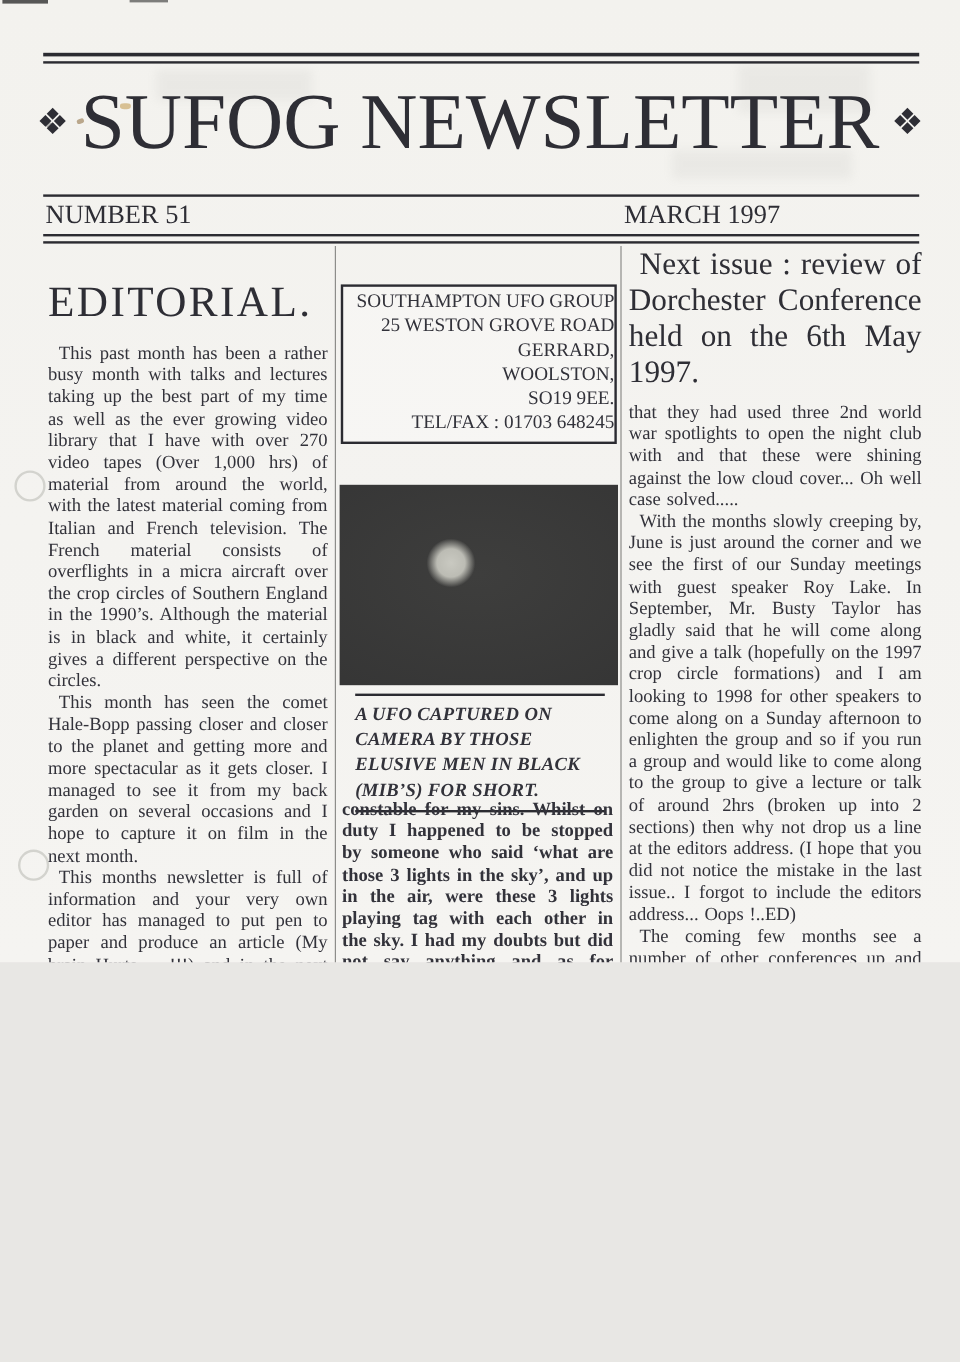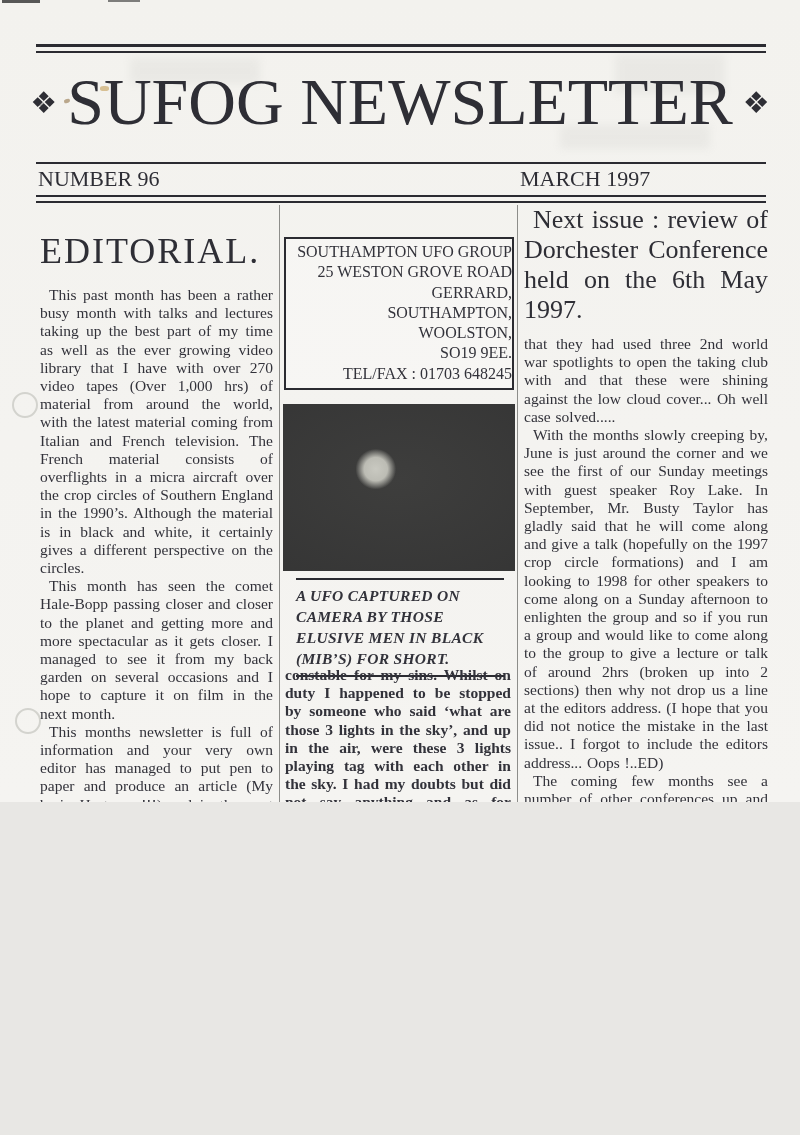--- a/index.html
+++ b/index.html
@@ -55,21 +55,21 @@
   <div class="punch" style="left:12px;top:392px;"></div>
   <div class="punch" style="left:15px;top:708px;"></div>
 
   <div class="hr" style="left:36px;top:44px;width:730px;height:3px;"></div>
   <div class="hr" style="left:36px;top:51px;width:730px;height:1.5px;"></div>
 
   <div class="masthead"><span class="ornament">❖</span><span>SUFOG NEWSLETTER</span><span class="ornament">❖</span></div>
 
   <div class="hr" style="left:36px;top:162px;width:730px;height:1.5px;"></div>
   <div class="issue-row">
-    <span>NUMBER 96</span>
+    <span>NUMBER 51</span>
     <span class="date">MARCH 1997</span>
   </div>
   <div class="hr" style="left:36px;top:195px;width:730px;height:2px;"></div>
   <div class="hr" style="left:36px;top:201px;width:730px;height:2px;"></div>
 
   <div class="divider" style="left:279px;"></div>
   <div class="divider" style="left:517px;"></div>
 
   <div class="col left-col">
     <h2>EDITORIAL.</h2>
@@ -77,41 +77,40 @@
         <p>This past month has been a rather busy month with talks and lectures taking up the best part of my time as well as the ever growing video library that I have with over 270 video tapes (Over 1,000 hrs) of material from around the world, with the latest material coming from Italian and French television. The French material consists of overflights in a micra aircraft over the crop circles of Southern England in the 1990’s. Although the material is in black and white, it certainly gives a different perspective on the circles.</p>
         <p>This month has seen the comet Hale-Bopp passing closer and closer to the planet and getting more and more spectacular as it gets closer. I managed to see it from my back garden on several occasions and I hope to capture it on film in the next month.</p>
         <p>This months newsletter is full of information and your very own editor has managed to put pen to paper and produce an article (My brain Hurts..... !!!) and in the next edition, I hope to be doing a further article that looks at police encounters and sightings of flying saucers over the past 30 or so years (This is a bit close to my heart as I work for Hampshire Police Authority and in my spare time (What spare time .... ?) I am a special</p>
       </div>
   </div>
 
   <div class="address-box">
       <div>SOUTHAMPTON UFO GROUP</div>
       <div>25 WESTON GROVE ROAD</div>
       <div>GERRARD,</div>
-      <div>SOUTHAMPTON,</div>
       <div>WOOLSTON,</div>
       <div>SO19 9EE.</div>
       <div>TEL/FAX : 01703 648245</div>
     </div>
 
   <div class="photo"></div>
 
   <div class="caption-box">
     <p>A UFO CAPTURED ON CAMERA BY THOSE ELUSIVE MEN IN BLACK (MIB’S) FOR SHORT.</p>
   </div>
 
   <div class="col middle-body">
       <p>constable for my sins. Whilst on duty I happened to be stopped by someone who said ‘what are those 3 lights in the sky’, and up in the air, were these 3 lights playing tag with each other in the sky. I had my doubts but did not say anything and as for calling up on the police radio and saying ‘Central, I think I have just seen three UFO’s’, well you could probably imagine the reply... Anyway, the next day, the Southampton Echo carried the story that the police were inundated with calls about these ‘lights’, but in
 fact there was an earthly explanation for the lights in that a new night club had opened in Southampton and</p>
     </div>
 
   <div class="col right-col">
     <p class="next-issue">Next issue : review of Dorchester Conference held on the 6th May 1997.</p>
     <div class="right-body">
-        <p>that they had used three 2nd world war spotlights to open the taking club with and that these were shining against the low cloud cover... Oh well case solved.....</p>
+        <p>that they had used three 2nd world war spotlights to open the night club with and that these were shining against the low cloud cover... Oh well case solved.....</p>
         <p>With the months slowly creeping by, June is just around the corner and we see the first of our Sunday meetings with guest speaker Roy Lake. In September, Mr. Busty Taylor has gladly said that he will come along and give a talk (hopefully on the 1997 crop circle formations) and I am looking to 1998 for other speakers to come along on a Sunday afternoon to enlighten the group and so if you run a group and would like to come along to the group to give a lecture or talk of around 2hrs (broken up into 2 sections) then why not drop us a line at the editors address. (I hope that you did not notice the mistake in the last issue.. I forgot to include the editors address... Oops !..ED)</p>
         <p>The coming few months see a number of other conferences up and down the country as well one or two interesting items on the Tv that should be well worth a look at and I believe that ITV are doing a special week of programs concerning the Unknown in the summer with one or two programs about UFO’s (More details in the next edition of the newsletter).</p>
       </div>
   </div>
 
   <div class="hr" style="left:28px;top:1086px;width:730px;height:1.5px;"></div>
   <div class="hr" style="left:28px;top:1091px;width:730px;height:2.5px;"></div>
 
   <svg class="watermark" width="472" height="68" viewBox="0 0 472 68">
     <text x="236" y="49" text-anchor="middle" fill="none" stroke="#53534f" stroke-width="8" stroke-linejoin="round" textLength="452" lengthAdjust="spacingAndGlyphs">ufomagazines.com</text>

